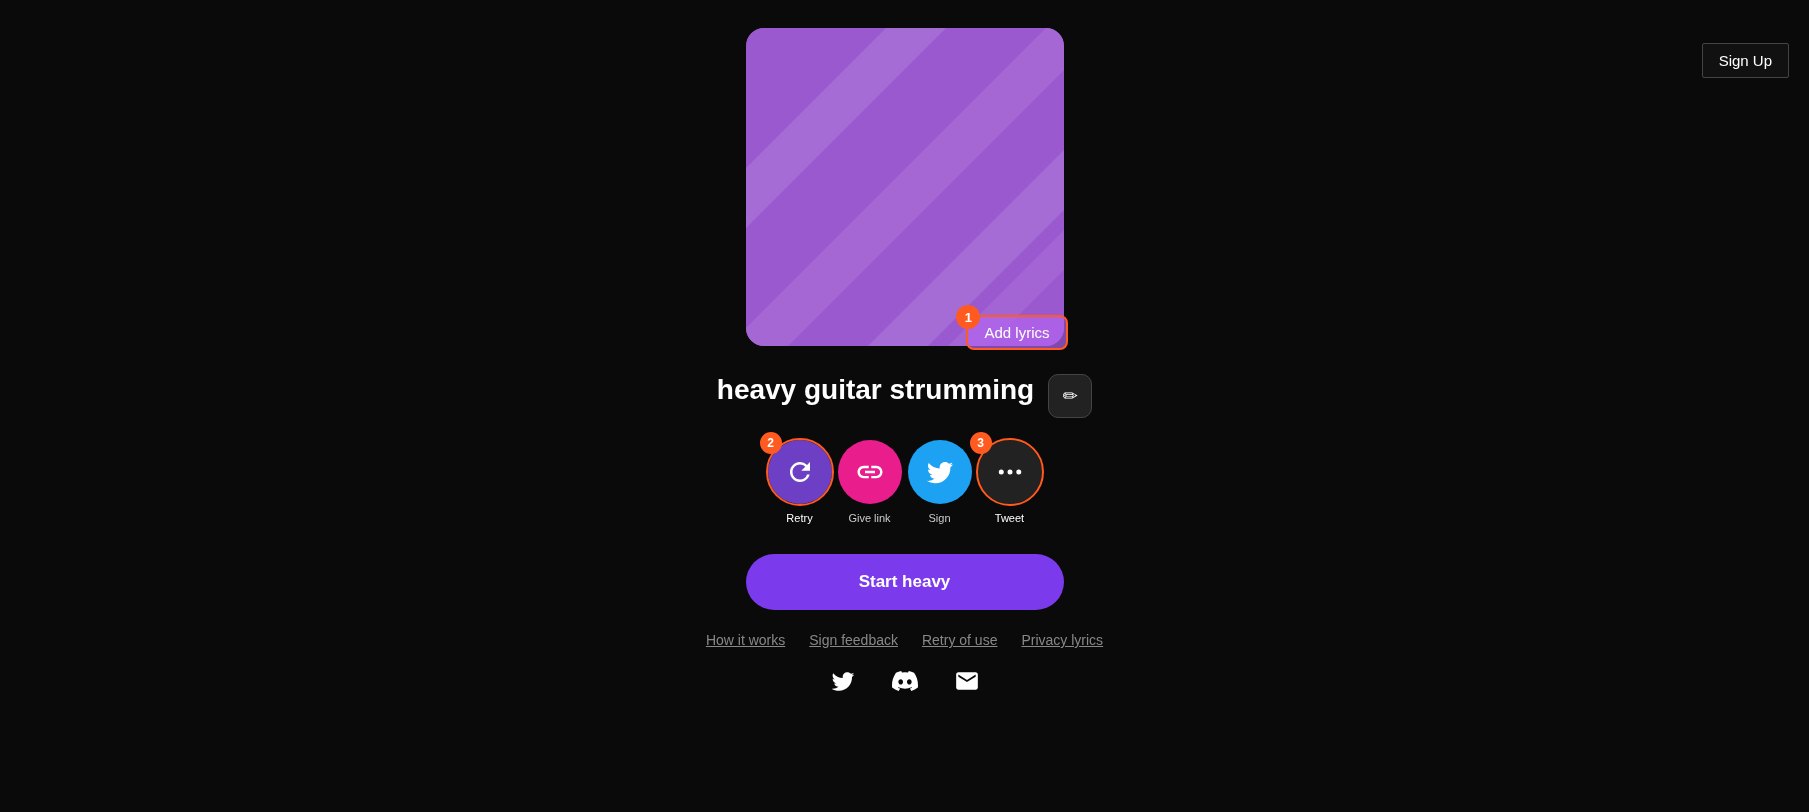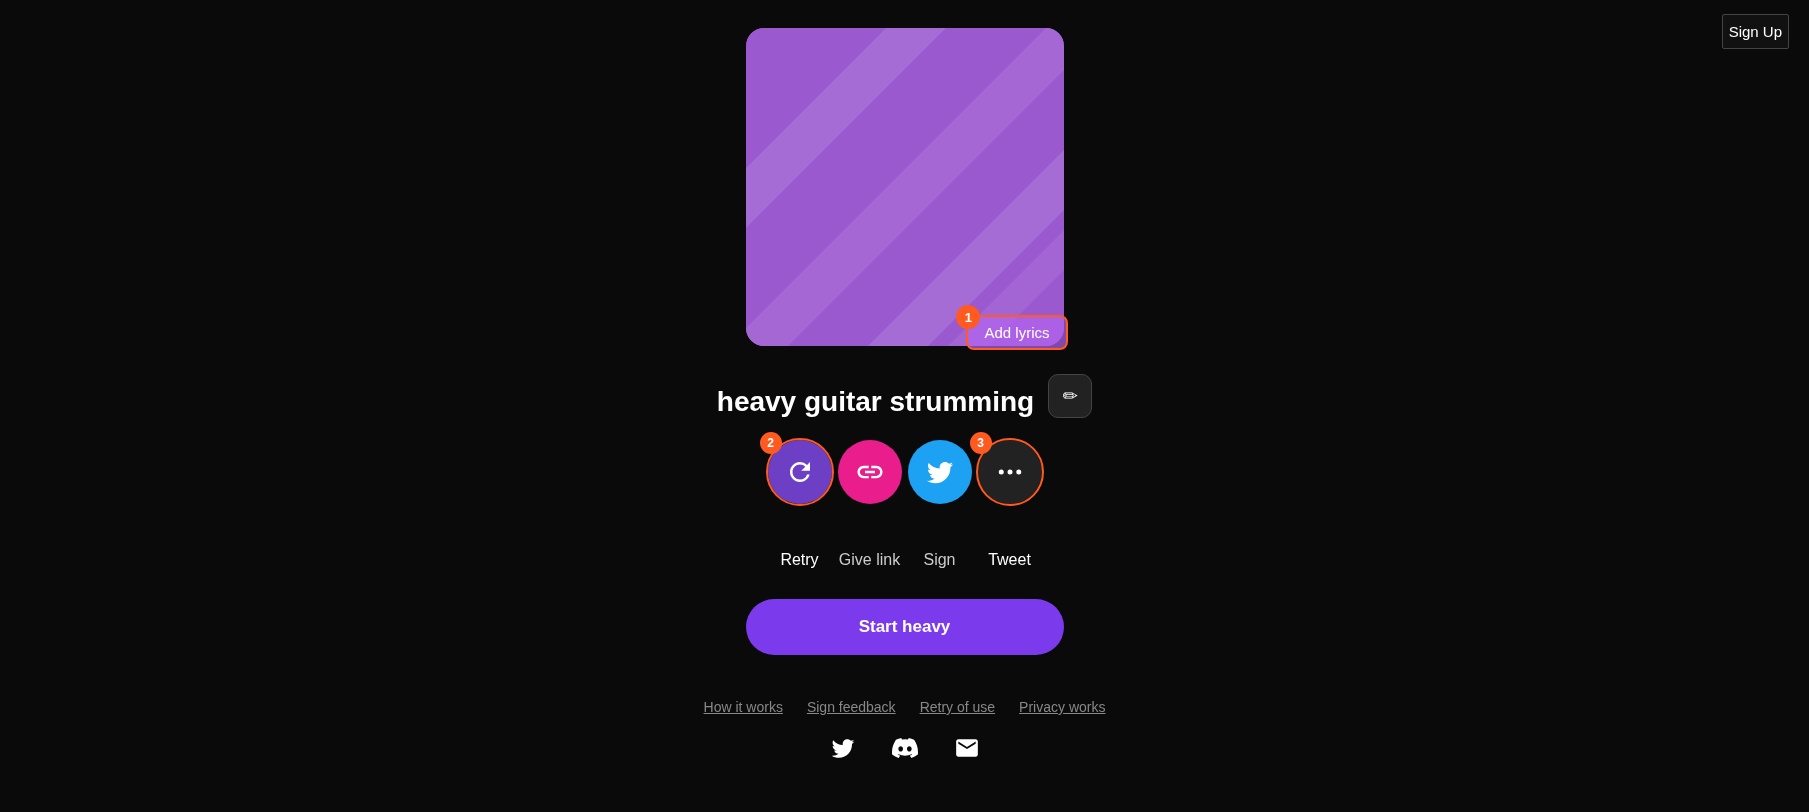--- a/index.html
+++ b/index.html
@@ -22,25 +22,26 @@
       position: absolute;
       top: 0;
       right: 0;
       padding: 14px 20px;
     }
 
     .sign-up-btn {
       background: #111;
       color: #fff;
       border: 1.5px solid #444;
-      padding: 8px 6px;
+      padding: 8px 16px;
       font-size: 15px;
       cursor: pointer;
       font-weight: 500;
       border-radius: 2px;
+      margin-top: 29px;
     }
 
     
     .main {
       display: flex;
       flex-direction: column;
       align-items: center;
       margin-top: 28px;
     }
 
@@ -102,21 +103,21 @@
       border-radius: 8px;
       font-size: 15px;
       font-weight: 400;
       cursor: pointer;
       position: relative;
     }
 
     
     .title-row {
       display: flex;
-      align-items: flex-end;
+      align-items: flex-start;
       gap: 14px;
       margin-top: 28px;
     }
 
     .song-title {
       font-size: 28px;
       font-weight: 700;
       color: #fff;
     }
 
@@ -172,24 +173,23 @@
 
     .action-icon-circle.blue {
       background: #1da1f2;
     }
 
     .action-icon-circle.dark {
       background: #222;
     }
 
     .action-label {
-      font-size: 16px;
+      font-size: 11px;
       color: #ccc;
       font-weight: 400;
-      margin-top: 39px;
     }
 
     
     .action-item.highlighted .action-icon-circle {
       outline: 2.5px solid #ff5a1f;
     }
 
     .action-item.highlighted .action-label {
       color: #fff;
     }
@@ -222,21 +222,21 @@
       font-size: 17px;
       font-weight: 700;
       cursor: pointer;
       margin-top: 30px;
     }
 
     
     .footer-links {
       display: flex;
       gap: 24px;
-      margin-top: 44px;
+      margin-top: 22px;
     }
 
     .footer-link {
       color: #888;
       font-size: 14px;
       text-decoration: underline;
       cursor: pointer;
     }
 
     
@@ -329,21 +329,21 @@
     </div>
 
   </div>
 
   <button class="start-again-btn">Start heavy</button>
 
   <div class="footer-links">
     <span class="footer-link">How it works</span>
     <span class="footer-link">Sign feedback</span>
     <span class="footer-link">Retry of use</span>
-    <span class="footer-link">Privacy works</span>
+    <span class="footer-link">Privacy lyrics</span>
   </div>
 
   <div class="social-row">
     <span class="social-icon">
       <svg width="26" height="26" viewBox="0 0 24 24" fill="white">
         <path d="M22.46 6c-.77.35-1.6.58-2.46.69.88-.53 1.56-1.37 1.88-2.38-.83.5-1.75.85-2.72 1.05C18.37 4.5 17.26 4 16 4c-2.35 0-4.27 1.92-4.27 4.29 0 .34.04.67.11.98C8.28 9.09 5.11 7.38 3 4.79c-.37.63-.58 1.37-.58 2.15 0 1.49.75 2.81 1.91 3.56-.71 0-1.37-.2-1.95-.5v.03c0 2.08 1.48 3.82 3.44 4.21a4.22 4.22 0 0 1-1.93.07 4.28 4.28 0 0 0 4 2.98 8.521 8.521 0 0 1-5.33 1.84c-.34 0-.68-.02-1.02-.06C3.44 20.29 5.7 21 8.12 21 16 21 20.33 14.46 20.33 8.79c0-.19 0-.37-.01-.56.84-.6 1.56-1.36 2.14-2.23z"></path>
       </svg>
     </span>
     <span class="social-icon">
       <svg width="26" height="26" viewBox="0 0 24 24" fill="white">

